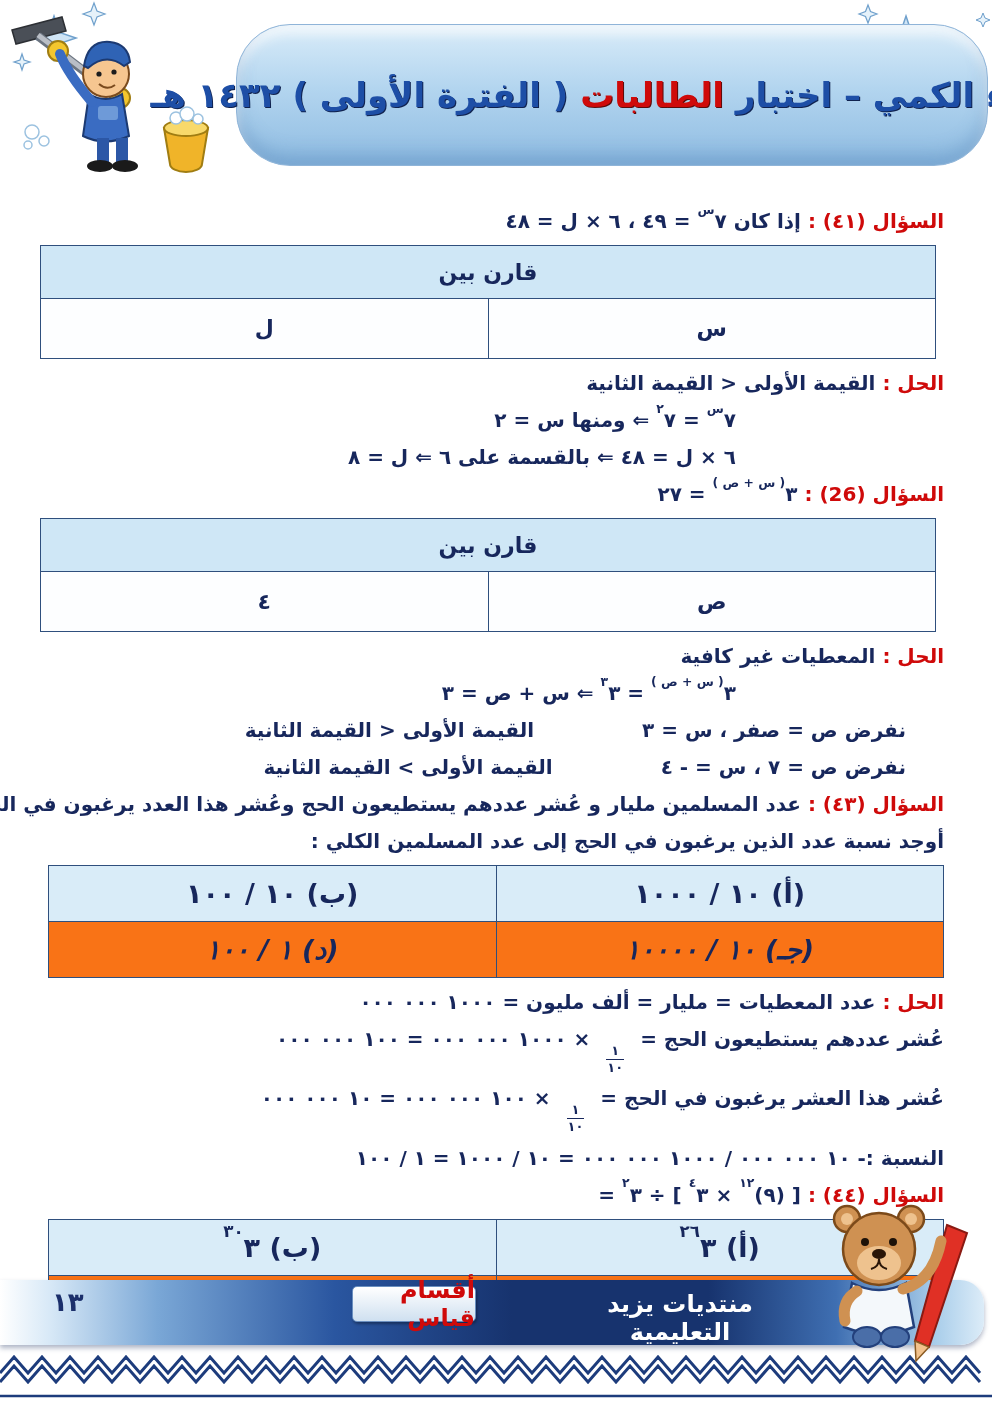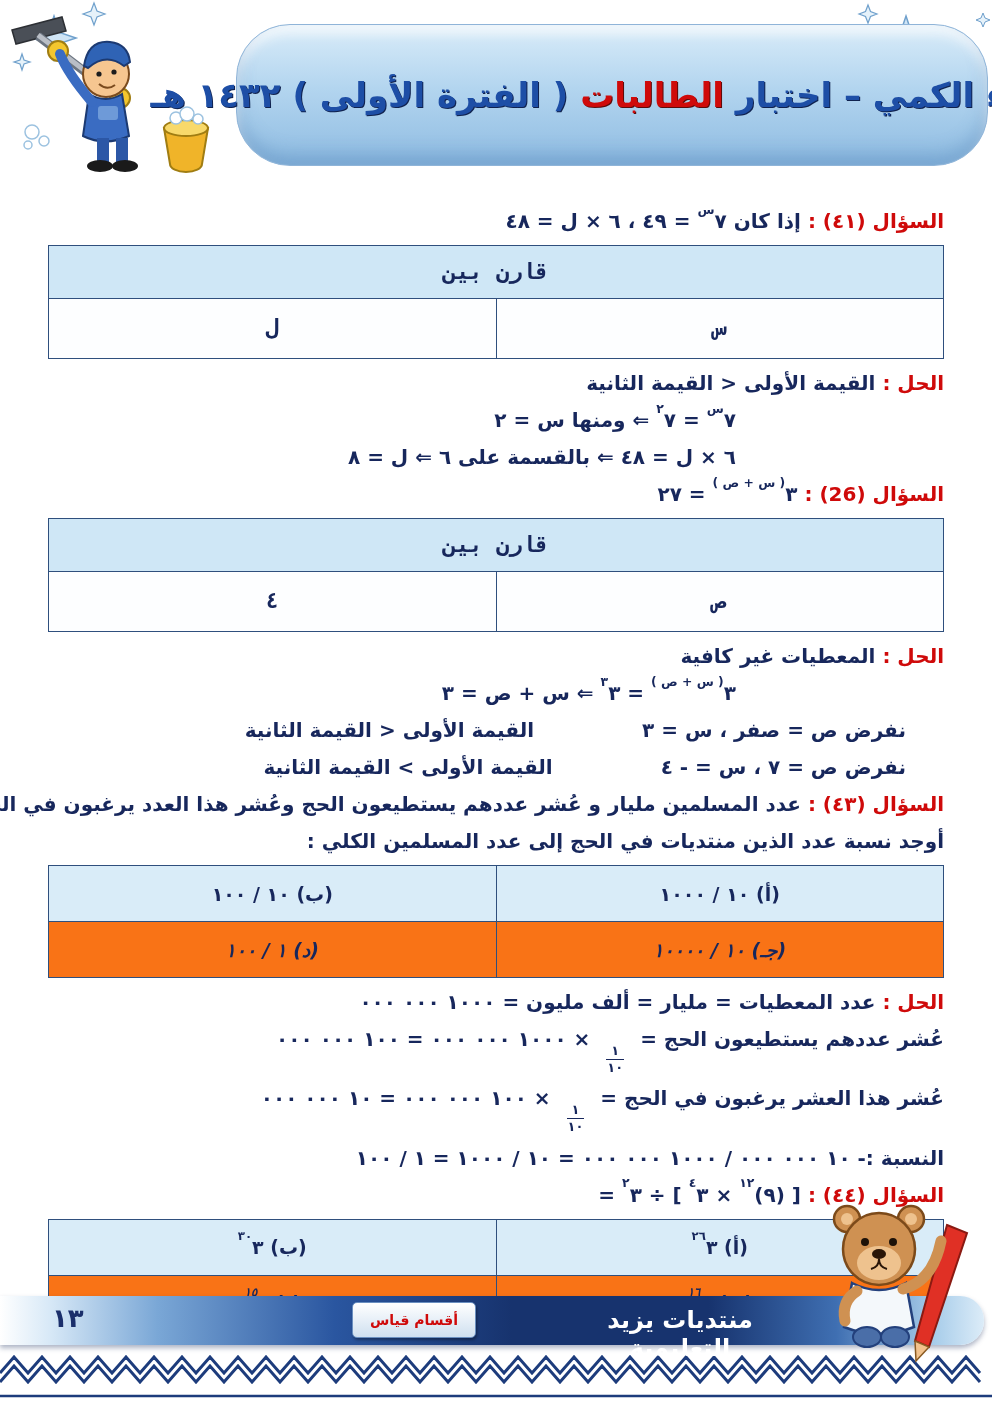--- a/index.html
+++ b/index.html
@@ -50,44 +50,44 @@
     display: inline-flex; flex-direction: column; align-items: center;
     vertical-align: -9px; line-height: 1.05; font-size: 13px; margin: 0 5px;
   }
   .frac .fn { padding: 0 5px 1px; border-bottom: 1.6px solid currentColor; }
   .frac .fd { padding: 1px 5px 0; }
   
   table { width: 100%; border-collapse: collapse; table-layout: fixed; }
   td {
     border: 1.4px solid #2f4f7d;
     text-align: center; vertical-align: middle;
-    font-size: 19px; padding: 6px;
-  }
-  .cmp  { margin: 8px 0; font-family: Liberation Mono, monospace; }
+    font-size: 27px; padding: 6px;
+  }
+  .cmp  { margin: 8px 8px; }
   .opts { margin: 10px 0; }
   .cmp .hcell { background: #cfe7f6; height: 40px; font-size: 22px; }
   .cmp .vcell { background: #fdfeff; height: 47px; font-size: 22px; }
   .opts tr:first-child td { background: #d9ecf8; }
   .opts tr:last-child  td { background: #f97316; font-style: italic; }
   .opts td { height: 43px; }
   
   .footbar {
-    position: absolute; left: 0; right: 8px; bottom: 58px; height: 49px; z-index: 1;
+    position: absolute; left: 0; right: 8px; bottom: 58px; height: 65px; z-index: 1;
     background: linear-gradient(90deg,#ffffff 0%, #d8e9f7 5%, #7aa7d6 16%, #2a56a0 34%,
                 #17336e 52%, #17336e 72%, #3f6fb2 85%, #a8cdea 95%, #dcecf8 100%);
     border-radius: 0 24px 24px 0;
     box-shadow: 0 3px 5px rgba(20,40,90,.35);
   }
   .pagenum { position: absolute; left: 52px; top: 7px; font-size: 26px; color: #1b2f6b; }
   .qiyas-box {
     position: absolute; left: 352px; top: 6px; width: 122px; height: 34px;
     background: linear-gradient(180deg,#ffffff,#cfe0f0);
     border: 1px solid #6a8fc0; border-radius: 5px;
     display: flex; align-items: center; justify-content: center;
-    color: #cf0a0a; font-size: 14px;
+    color: #cf0a0a; font-size: 24px;
     box-shadow: 1px 2px 3px rgba(0,0,0,.35);
   }
   .sitename {
     position: absolute; left: 570px; top: 10px; width: 220px;
     text-align: center; font-size: 24px; color: #ffffff;
   }
   .zigzag { position: absolute; left: 0; bottom: 0; z-index: 0; }
   .bear { position: absolute; right: 10px; bottom: 36px; z-index: 5; }
 </style>
 </head>
@@ -177,21 +177,21 @@
           <td class="vcell">٤</td>
         </tr>
       </tbody>
     </table>
     <div class="line"><span class="red">الحل : </span><span>المعطيات غير كافية</span></div>
     <div class="line ind"><span>٣</span><sup>( س + ص )</sup><span> = ٣</span><sup>٣</sup><span> ⇐ س + ص = ٣</span></div>
     <div class="line ind-sm"><span>نفرض ص = صفر ، س = ٣</span><span class="gap">القيمة الأولى &lt; القيمة الثانية</span></div>
     <div class="line ind-sm"><span>نفرض ص = ٧ ، س = - ٤</span><span class="gap">القيمة الأولى &gt; القيمة الثانية</span></div>
 
     <div class="line"><span class="red">السؤال (٤٣) : </span><span>عدد المسلمين مليار و عُشر عددهم يستطيعون الحج وعُشر هذا العدد يرغبون في الحج</span></div>
-    <div class="line"><span>أوجد نسبة عدد الذين منتديات في الحج إلى عدد المسلمين الكلي :</span></div>
+    <div class="line"><span>أوجد نسبة عدد الذين يرغبون في الحج إلى عدد المسلمين الكلي :</span></div>
     <table class="opts">
       <tbody>
         <tr>
           <td><span>(أ) </span><span class="num">١٠ / ١٠٠٠</span></td>
           <td><span>(ب) </span><span class="num">١٠ / ١٠٠</span></td>
         </tr>
         <tr>
           <td><span>(جـ) </span><span class="num">١٠ / ١٠٠٠٠</span></td>
           <td><span>(د) </span><span class="num">١ / ١٠٠</span></td>
         </tr>

